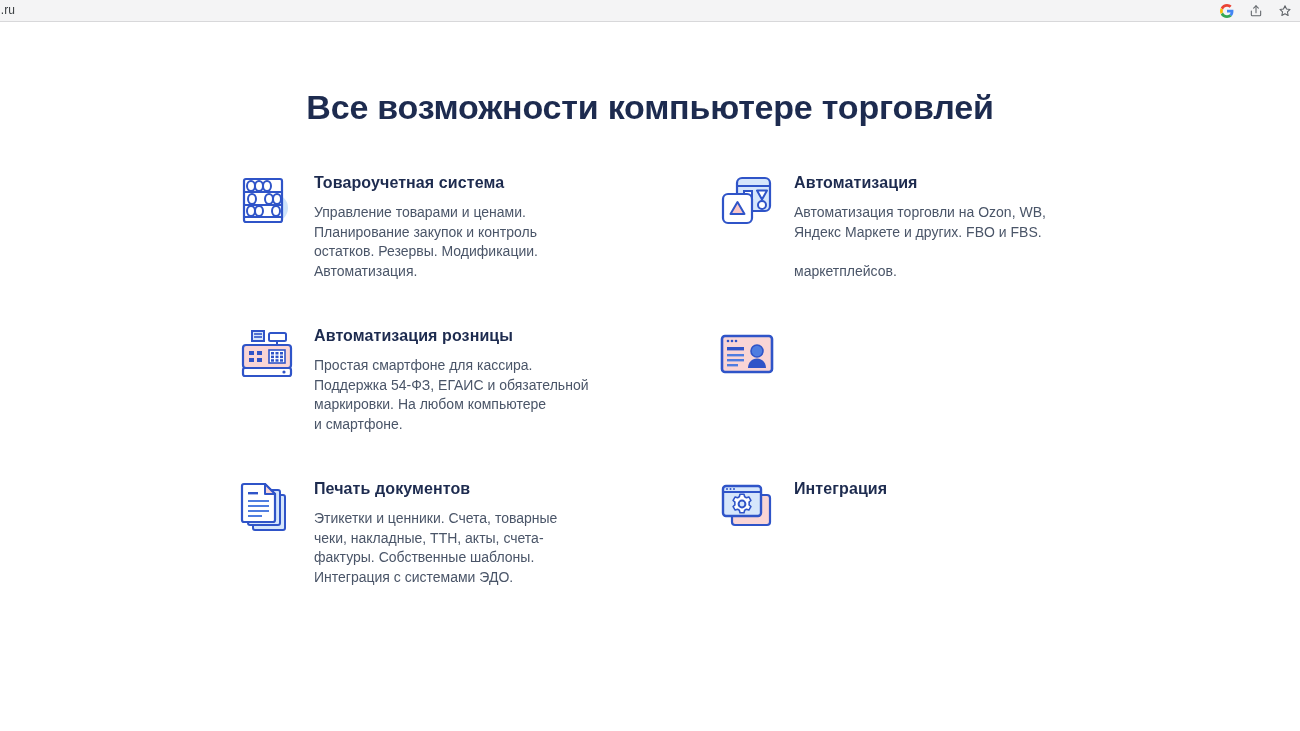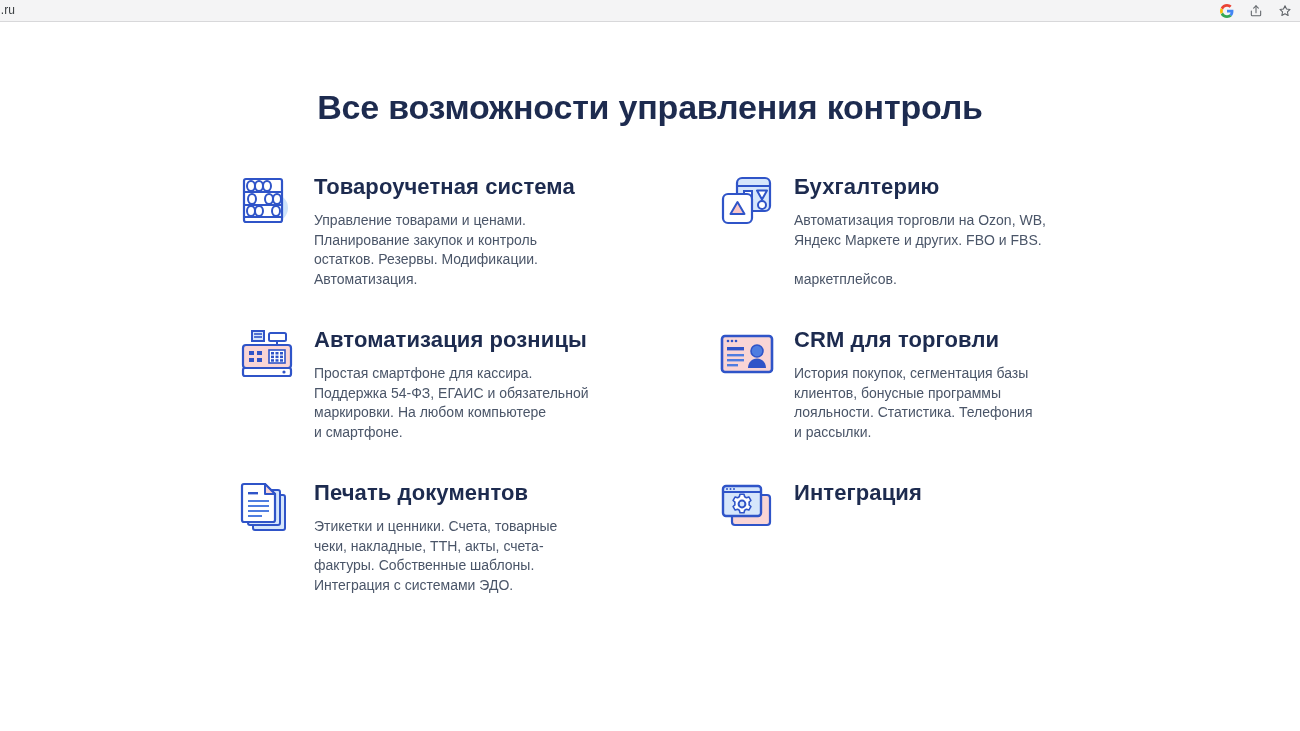--- a/index.html
+++ b/index.html
@@ -84,21 +84,21 @@
   .feature-icon {
     position: relative;
     width: 58px;
     height: 58px;
     flex: 0 0 58px;
     margin-top: 2px;
   }
   .feature-icon svg { display: block; }
   .feature-text { padding-top: 4px; }
   .feature-title {
-    font-size: 22px;
+    font-size: 16px;
     font-weight: bold;
     color: #1d2b4f;
     margin-bottom: 11px;
     letter-spacing: .1px;
   }
   .feature-desc {
     font-size: 14px;
     line-height: 19.5px;
     color: #4a5568;
     max-width: 300px;
@@ -132,21 +132,21 @@
     <div class="chrome-icon">
       <svg width="14" height="14" viewBox="0 0 24 24" fill="none" stroke="#5f6368" stroke-width="1.8" stroke-linejoin="round">
         <path d="M12 3l2.6 5.6 6.1.8-4.5 4.2 1.2 6.1L12 16.8 6.6 19.7l1.2-6.1L3.3 9.4l6.1-.8z"></path>
       </svg>
     </div>
   </div>
 </div>
 
 <div class="page">
 
-  <h1 class="page-title">Все возможности управления контроль</h1>
+  <h1 class="page-title">Все возможности компьютере торговлей</h1>
 
   <div class="features">
 
     <div class="feature">
       <div class="feature-icon">
         <svg width="58" height="58" viewBox="0 0 58 58">
           <circle cx="36" cy="36" r="14" fill="#cfe4fb"></circle>
           <rect x="6" y="7" width="38" height="43" rx="2" fill="#ffffff" stroke="#2f54c8" stroke-width="2.2"></rect>
           <line x1="6" y1="20" x2="44" y2="20" stroke="#2f54c8" stroke-width="2"></line>
           <line x1="6" y1="33" x2="44" y2="33" stroke="#2f54c8" stroke-width="2"></line>
@@ -179,21 +179,21 @@
           <rect x="19" y="6" width="33" height="33" rx="5" fill="#d6e6fb" stroke="#2f54c8" stroke-width="2.2"></rect>
           <line x1="19" y1="14" x2="52" y2="14" stroke="#2f54c8" stroke-width="2"></line>
           <rect x="26" y="19" width="8" height="8" fill="#fff" stroke="#2f54c8" stroke-width="2"></rect>
           <path d="M44 18.5l5 9h-10z" fill="#fff" stroke="#2f54c8" stroke-width="2" stroke-linejoin="round" transform="rotate(180 44 23)"></path>
           <circle cx="44" cy="33" r="4" fill="#fff" stroke="#2f54c8" stroke-width="2"></circle>
           <rect x="5" y="22" width="29" height="29" rx="5" fill="#ffffff" stroke="#2f54c8" stroke-width="2.2"></rect>
           <path d="M19.5 30l7 12h-14z" fill="#f9c6c6" stroke="#2f54c8" stroke-width="2" stroke-linejoin="round"></path>
         </svg>
       </div>
       <div class="feature-text">
-        <div class="feature-title">Бухгалтерию</div>
+        <div class="feature-title">Автоматизация</div>
         <div class="feature-desc">
           <span>Автоматизация торговли на Ozon, WB,</span><br>
           <span>Яндекс Маркете и других. FBO и FBS.</span><br>
           <br>
           <span>маркетплейсов.</span>
         </div>
       </div>
     </div>
 
     <div class="feature">
@@ -244,29 +244,20 @@
           <circle cx="14" cy="16" r="1.3" fill="#2f54c8"></circle>
           <circle cx="18" cy="16" r="1.3" fill="#2f54c8"></circle>
           <rect x="9" y="22" width="17" height="3.4" fill="#2f54c8"></rect>
           <rect x="9" y="29" width="17" height="2.4" fill="#4f7de0"></rect>
           <rect x="9" y="34" width="17" height="2.4" fill="#4f7de0"></rect>
           <rect x="9" y="39" width="11" height="2.4" fill="#4f7de0"></rect>
           <circle cx="39" cy="26" r="6" fill="#4f7de0" stroke="#2f54c8" stroke-width="1.6"></circle>
           <path d="M30 43c0-5.5 4-9.5 9-9.5s9 4 9 9.5z" fill="#2f54c8"></path>
         </svg>
       </div>
-      <div class="feature-text">
-        <div class="feature-title">CRM для торговли</div>
-        <div class="feature-desc">
-          <span>История покупок, сегментация базы</span><br>
-          <span>клиентов, бонусные программы</span><br>
-          <span>лояльности. Статистика. Телефония</span><br>
-          <span>и рассылки.</span>
-        </div>
-      </div>
     </div>
 
     <div class="feature">
       <div class="feature-icon">
         <svg width="58" height="58" viewBox="0 0 58 58">
           <rect x="15" y="17" width="32" height="35" rx="2" fill="#d6e6fb" stroke="#2f54c8" stroke-width="2"></rect>
           <rect x="10" y="12" width="32" height="35" rx="2" fill="#d6e6fb" stroke="#2f54c8" stroke-width="2"></rect>
           <path d="M6 6h21l10 10v26a2 2 0 0 1-2 2H6a2 2 0 0 1-2-2V8a2 2 0 0 1 2-2z" fill="#ffffff" stroke="#2f54c8" stroke-width="2.2"></path>
           <path d="M27 6l10 10H27z" fill="#f9d5d5" stroke="#2f54c8" stroke-width="2" stroke-linejoin="round"></path>
           <rect x="10" y="14" width="10" height="2.4" fill="#2f54c8"></rect>

